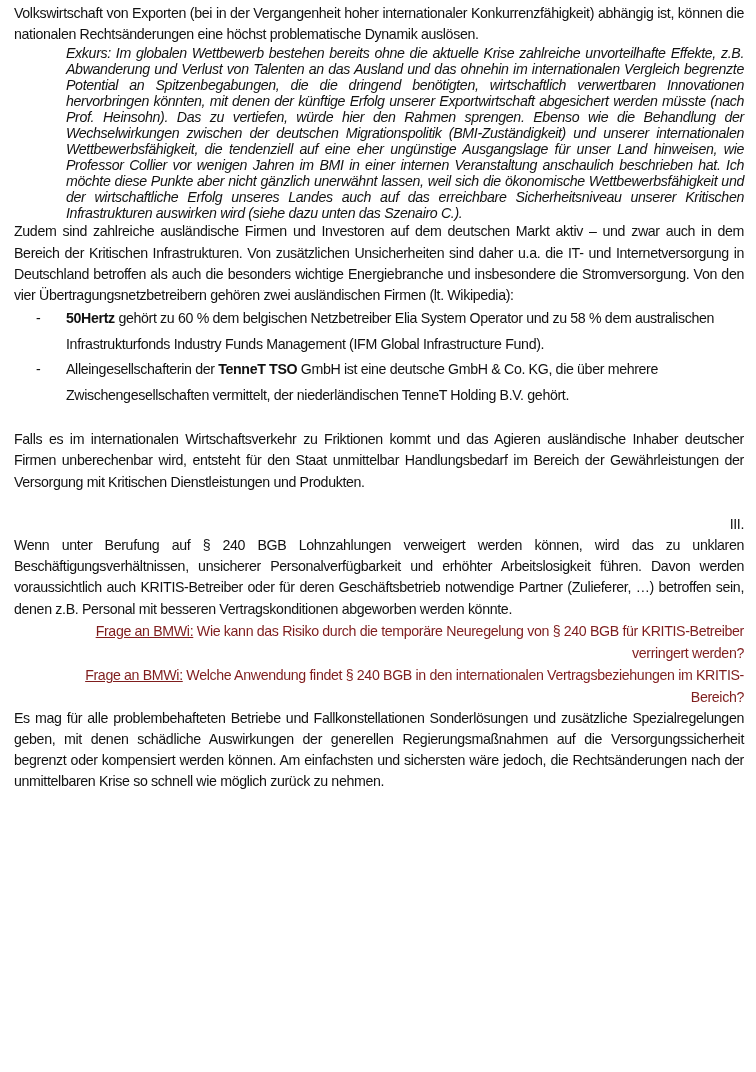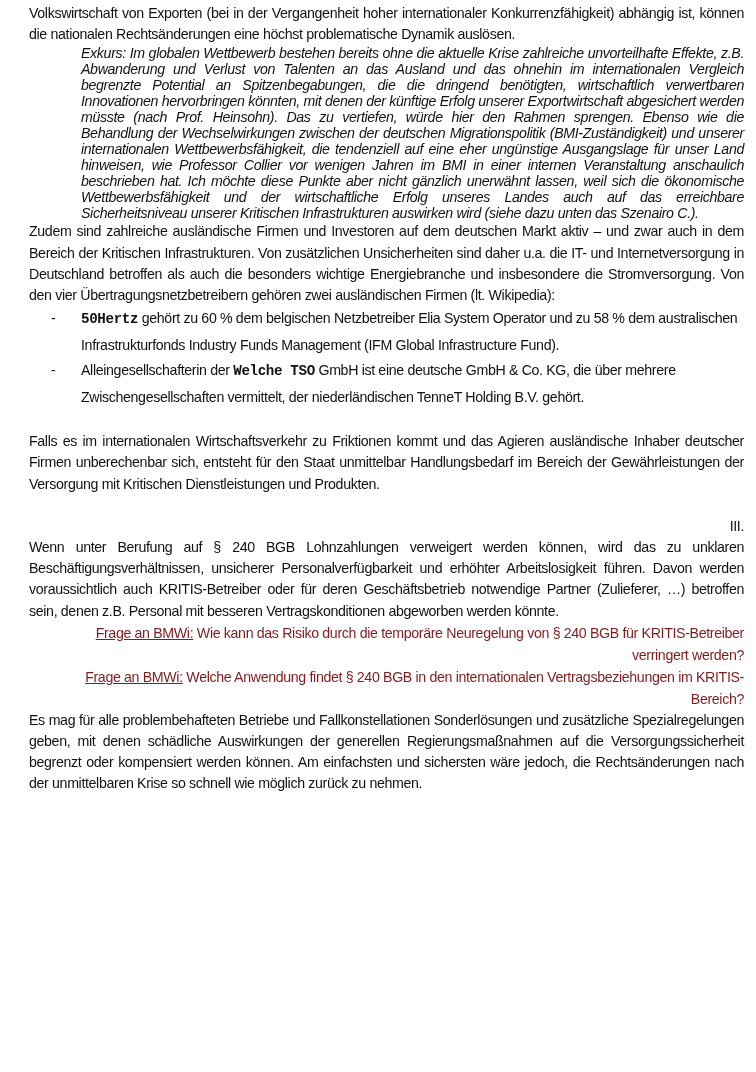--- a/index.html
+++ b/index.html
@@ -3,54 +3,54 @@
 <meta charset="utf-8">
 <style>
   html, body { margin: 0; padding: 0; background: #ffffff; }
   body {
     width: 756px; height: 1072px; overflow: hidden;
     font-family: "Liberation Sans", sans-serif;
     color: #111111;
     font-size: 14.2px;
     letter-spacing: -0.35px;
   }
-  .page { padding: 3px 12px 0 29px; }
+  .page { padding: 3px 12px 0 14px; }
   p { margin: 0; line-height: 21.2px; text-align: right; }
   .just { text-align: justify; }
   .exkurs {
     margin-left: 52px; font-style: italic; text-align: justify;
     line-height: 16px;
   }
   .list { margin: 0; padding: 0; list-style: none; }
   .list li { position: relative; padding-left: 52px; line-height: 25.5px; }
   .list li .dash { position: absolute; left: 22px; top: 0; }
   .gap { height: 21px; }
   .question { margin-left: 52px; color: #7f1d1d; line-height: 22px; }
   .question .qlabel { text-decoration: underline; }
-  b { font-weight: bold; font-family: Liberation Mono, monospace; }
+  b { font-weight: bold; }
 </style>
 </head>
 <body>
 
 <div class="page">
   <p class="just">Volkswirtschaft von Exporten (bei in der Vergangenheit hoher internationaler Konkurrenzfähigkeit) abhängig ist, können die nationalen Rechtsänderungen eine höchst problematische Dynamik auslösen.</p>
   <p class="exkurs">Exkurs: Im globalen Wettbewerb bestehen bereits ohne die aktuelle Krise zahlreiche unvorteilhafte Effekte, z.B. Abwanderung und Verlust von Talenten an das Ausland und das ohnehin im internationalen Vergleich begrenzte Potential an Spitzenbegabungen, die die dringend benötigten, wirtschaftlich verwertbaren Innovationen hervorbringen könnten, mit denen der künftige Erfolg unserer Exportwirtschaft abgesichert werden müsste (nach Prof. Heinsohn). Das zu vertiefen, würde hier den Rahmen sprengen. Ebenso wie die Behandlung der Wechselwirkungen zwischen der deutschen Migrationspolitik (BMI-Zuständigkeit) und unserer internationalen Wettbewerbsfähigkeit, die tendenziell auf eine eher ungünstige Ausgangslage für unser Land hinweisen, wie Professor Collier vor wenigen Jahren im BMI in einer internen Veranstaltung anschaulich beschrieben hat. Ich möchte diese Punkte aber nicht gänzlich unerwähnt lassen, weil sich die ökonomische Wettbewerbsfähigkeit und der wirtschaftliche Erfolg unseres Landes auch auf das erreichbare Sicherheitsniveau unserer Kritischen Infrastrukturen auswirken wird (siehe dazu unten das Szenairo C.).</p>
   <p class="just">Zudem sind zahlreiche ausländische Firmen und Investoren auf dem deutschen Markt aktiv – und zwar auch in dem Bereich der Kritischen Infrastrukturen. Von zusätzlichen Unsicherheiten sind daher u.a. die IT- und Internetversorgung in Deutschland betroffen als auch die besonders wichtige Energiebranche und insbesondere die Stromversorgung. Von den vier Übertragungsnetzbetreibern gehören zwei ausländischen Firmen (lt. Wikipedia):</p>
 
   <ul class="list">
     <li>
       <span class="dash">-</span><span></span><b>50Hertz</b><span> gehört zu 60 % dem belgischen Netzbetreiber Elia System Operator und zu 58 % dem australischen Infrastrukturfonds Industry Funds Management (IFM Global Infrastructure Fund).</span>
     </li>
     <li>
-      <span class="dash">-</span><span>Alleingesellschafterin der </span><b>Welche TSO</b><span> GmbH ist eine deutsche GmbH &amp; Co. KG, die über mehrere Zwischengesellschaften vermittelt, der niederländischen TenneT Holding B.V. gehört.</span>
+      <span class="dash">-</span><span>Alleingesellschafterin der </span><b>TenneT TSO</b><span> GmbH ist eine deutsche GmbH &amp; Co. KG, die über mehrere Zwischengesellschaften vermittelt, der niederländischen TenneT Holding B.V. gehört.</span>
     </li>
   </ul>
 
   <div class="gap"></div>
-  <p class="just">Falls es im internationalen Wirtschaftsverkehr zu Friktionen kommt und das Agieren ausländische Inhaber deutscher Firmen unberechenbar sich, entsteht für den Staat unmittelbar Handlungsbedarf im Bereich der Gewährleistungen der Versorgung mit Kritischen Dienstleistungen und Produkten.</p>
+  <p class="just">Falls es im internationalen Wirtschaftsverkehr zu Friktionen kommt und das Agieren ausländische Inhaber deutscher Firmen unberechenbar wird, entsteht für den Staat unmittelbar Handlungsbedarf im Bereich der Gewährleistungen der Versorgung mit Kritischen Dienstleistungen und Produkten.</p>
   <div class="gap"></div>
 
   <p>III.</p>
   <p class="just">Wenn unter Berufung auf § 240 BGB Lohnzahlungen verweigert werden können, wird das zu unklaren Beschäftigungsverhältnissen, unsicherer Personalverfügbarkeit und erhöhter Arbeitslosigkeit führen. Davon werden voraussichtlich auch KRITIS-Betreiber oder für deren Geschäftsbetrieb notwendige Partner (Zulieferer, …) betroffen sein, denen z.B. Personal mit besseren Vertragskonditionen abgeworben werden könnte.</p>
 
   <p class="question">
     <span class="qlabel">Frage an BMWi:</span><span> Wie kann das Risiko durch die temporäre Neuregelung von § 240 BGB für KRITIS-Betreiber verringert werden?</span>
   </p>
   <p class="question">
     <span class="qlabel">Frage an BMWi:</span><span> Welche Anwendung findet § 240 BGB in den internationalen Vertragsbeziehungen im KRITIS-Bereich?</span>

